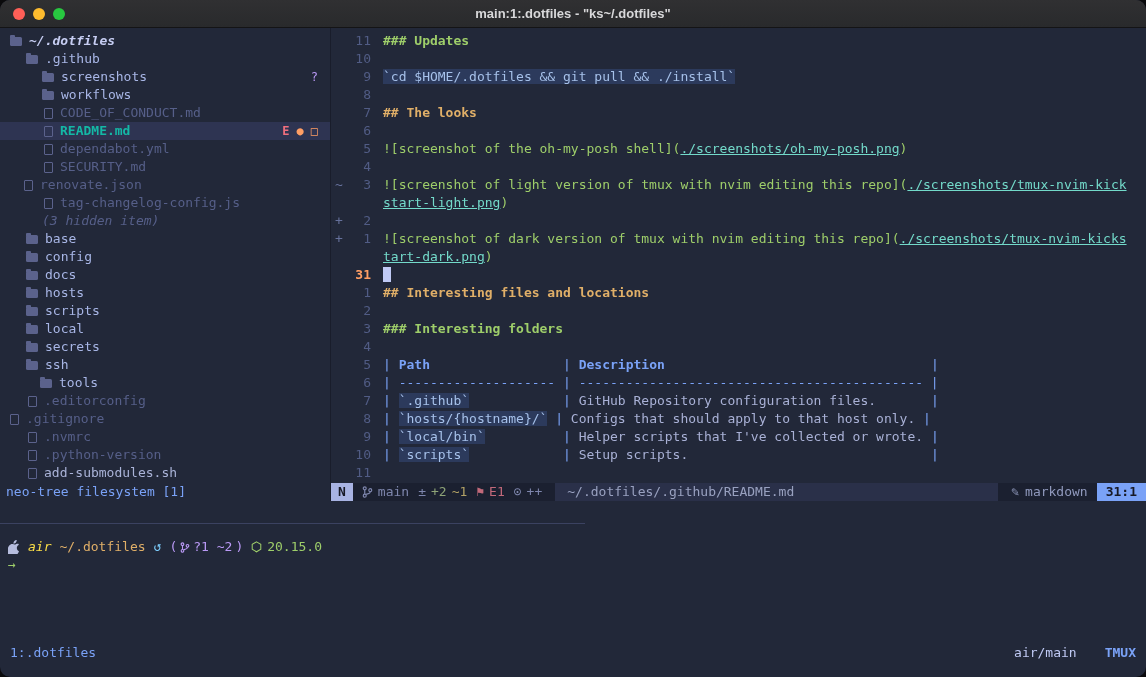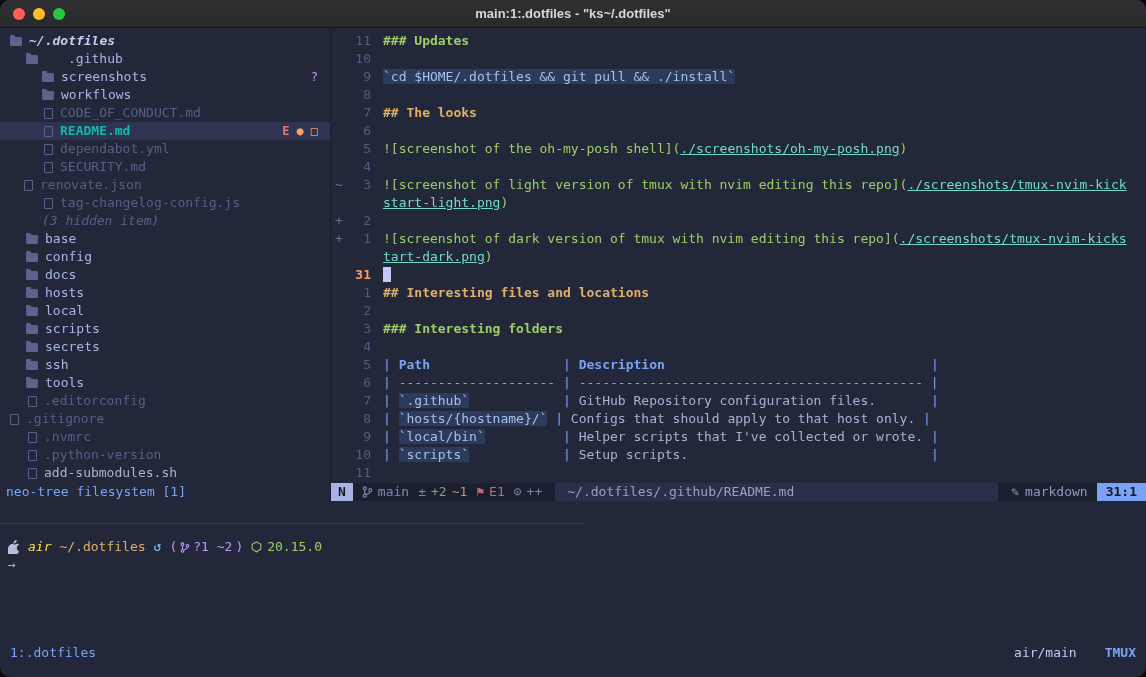--- a/index.html
+++ b/index.html
@@ -136,21 +136,21 @@
   <div class="term">
 
     <div class="nvim">
 
       <div class="neotree">
         <div class="tree" id="tree">
             <div class="tree-row type-root" style="padding-left: 10px;">
               <span class="icon-folder"></span>
               <span class="lab">~/.dotfiles</span>
             </div>
-            <div class="tree-row type-dir" style="padding-left: 26px; gap: 23px;">
+            <div class="tree-row type-dir" style="padding-left: 26px;">
               <span class="icon-folder"></span>
               <span class="lab">.github</span>
             </div>
             <div class="tree-row type-dir" style="padding-left: 42px;">
               <span class="icon-folder"></span>
               <span class="lab">screenshots</span>
               <span class="badges">
                 <span class="badge b-untracked">?</span>
               </span>
             </div>
@@ -201,35 +201,35 @@
             <div class="tree-row type-dir" style="padding-left: 26px;">
               <span class="icon-folder"></span>
               <span class="lab">docs</span>
             </div>
             <div class="tree-row type-dir" style="padding-left: 26px;">
               <span class="icon-folder"></span>
               <span class="lab">hosts</span>
             </div>
             <div class="tree-row type-dir" style="padding-left: 26px;">
               <span class="icon-folder"></span>
+              <span class="lab">scripts</span>
+            </div>
+            <div class="tree-row type-dir" style="padding-left: 26px;">
+              <span class="icon-folder"></span>
               <span class="lab">local</span>
             </div>
             <div class="tree-row type-dir" style="padding-left: 26px;">
               <span class="icon-folder"></span>
-              <span class="lab">scripts</span>
-            </div>
-            <div class="tree-row type-dir" style="padding-left: 26px;">
-              <span class="icon-folder"></span>
               <span class="lab">secrets</span>
             </div>
             <div class="tree-row type-dir" style="padding-left: 26px;">
               <span class="icon-folder"></span>
               <span class="lab">ssh</span>
             </div>
-            <div class="tree-row type-dir" style="padding-left: 26px;">
+            <div class="tree-row type-dir" style="padding-left: 40px;">
               <span class="icon-folder"></span>
               <span class="lab">tools</span>
             </div>
             <div class="tree-row type-file dim" style="padding-left: 26px;">
               <span class="icon-file"></span>
               <span class="lab">.editorconfig</span>
             </div>
             <div class="tree-row type-file dim" style="padding-left: 8px;">
               <span class="icon-file"></span>
               <span class="lab">.gitignore</span>

